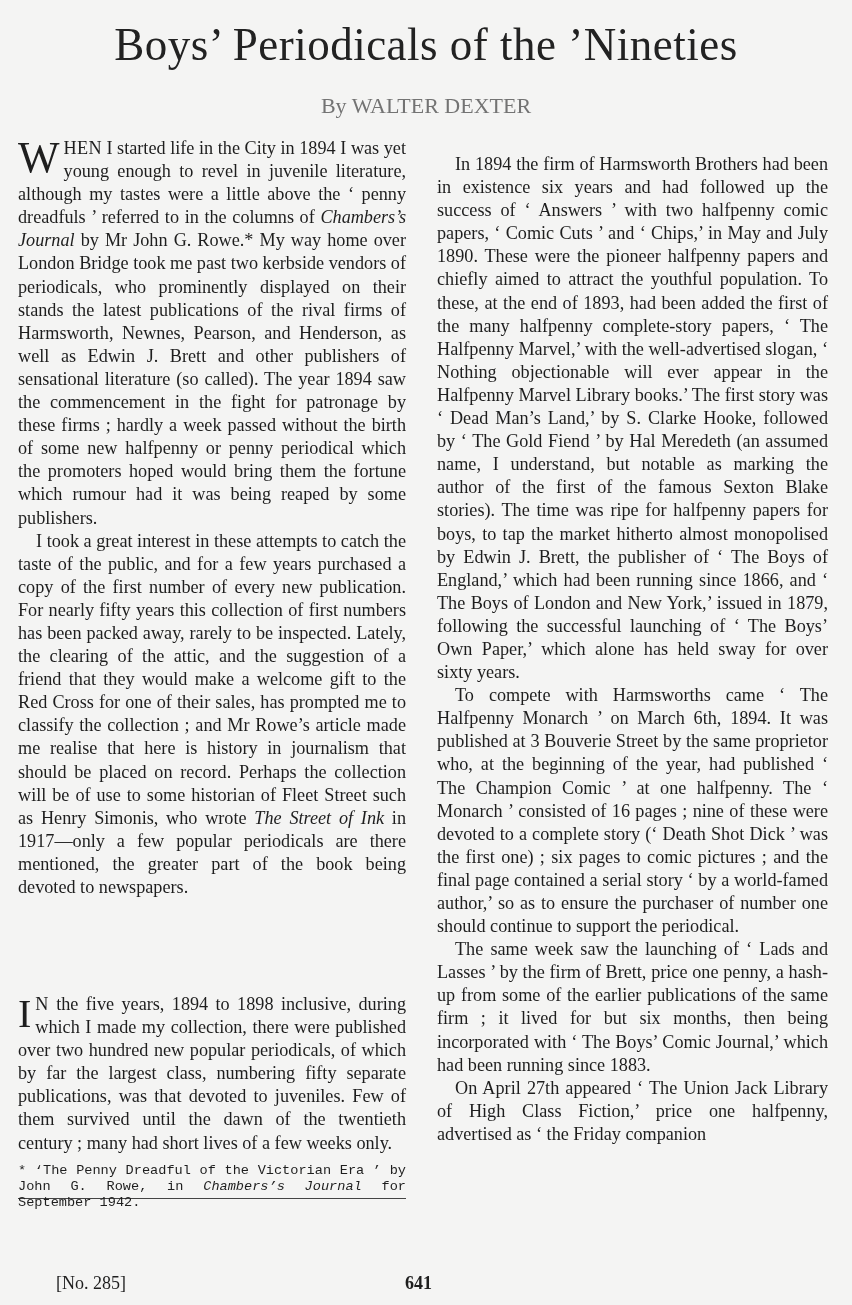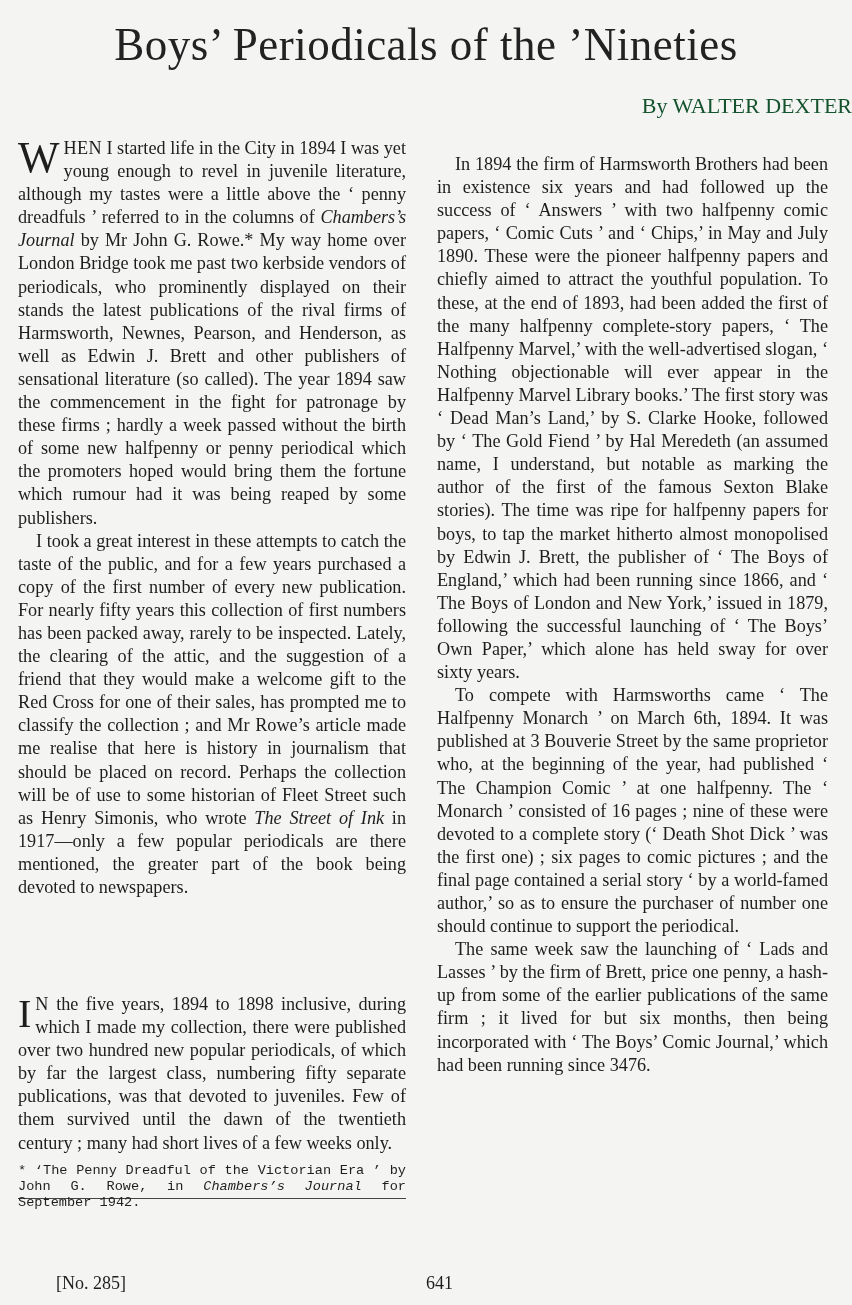--- a/index.html
+++ b/index.html
@@ -12,23 +12,23 @@
   }
   .title {
     position: absolute; left: 0; top: 18px; width: 852px;
     text-align: center;
     font-family: "Liberation Serif", serif;
     font-size: 45px; letter-spacing: 0.5px; color: #222;
     transform: scaleY(1.05);
   }
   .byline {
     position: absolute; left: 0; top: 93px; width: 852px;
-    text-align: right;
+    text-align: center;
     font-family: "Liberation Serif", serif;
-    font-size: 22px; color: #14532d;
+    font-size: 22px; color: #737373;
   }
   .byline .by-first { font-size: 22px; }
   .col {
     position: absolute; top: 137px;
     font-family: "Liberation Serif", serif;
     font-size: 18.2px; line-height: 23.1px;
     text-align: justify;
   }
   .col-left { left: 18px; width: 388px; }
   .col-right { left: 437px; width: 391px; margin-top: 16px; }
@@ -50,22 +50,22 @@
   .footnote {
     position: absolute; left: 18px; top: 1163px; width: 388px;
     font-family: Liberation Mono, monospace;
     font-size: 13.6px; line-height: 16px; text-align: justify;
   }
   .folio-left {
     position: absolute; left: 56px; top: 1273px;
     font-family: "Liberation Serif", serif; font-size: 18px;
   }
   .folio-center {
-    position: absolute; left: 426px; top: 1273px;
-    font-family: "Liberation Serif", serif; font-size: 18px; font-weight: normal;
+    position: absolute; left: 405px; top: 1273px;
+    font-family: "Liberation Serif", serif; font-size: 18px; font-weight: bold;
   }
 </style>
 </head>
 <body>
 
 <h1 class="title" style="margin:0;font-weight:normal;">Boys’ Periodicals of the ’Nineties</h1>
 <div class="byline">
   <span class="by-first">By</span>
   <span>WALTER DEXTER</span>
 </div>
@@ -86,17 +86,18 @@
 </div>
 
 <div class="rule"></div>
 <div class="footnote">
   <span>*</span><span> ‘The Penny Dreadful of the Victorian Era ’ by John G. Rowe, in </span><em>Chambers’s Journal</em><span> for September 1942.</span>
 </div>
 
 <div class="col col-right">
   <p class="indent">In 1894 the firm of Harmsworth Brothers had been in existence six years and had followed up the success of ‘ Answers ’ with two halfpenny comic papers, ‘ Comic Cuts ’ and ‘ Chips,’ in May and July 1890. These were the pioneer halfpenny papers and chiefly aimed to attract the youthful population. To these, at the end of 1893, had been added the first of the many halfpenny complete-story papers, ‘ The Halfpenny Marvel,’ with the well-advertised slogan, ‘ Nothing objectionable will ever appear in the Halfpenny Marvel Library books.’ The first story was ‘ Dead Man’s Land,’ by S. Clarke Hooke, followed by ‘ The Gold Fiend ’ by Hal Meredeth (an assumed name, I understand, but notable as marking the author of the first of the famous Sexton Blake stories). The time was ripe for halfpenny papers for boys, to tap the market hitherto almost monopolised by Edwin J. Brett, the publisher of ‘ The Boys of England,’ which had been running since 1866, and ‘ The Boys of London and New York,’ issued in 1879, following the successful launching of ‘ The Boys’ Own Paper,’ which alone has held sway for over sixty years.</p>
   <p class="indent">To compete with Harmsworths came ‘ The Halfpenny Monarch ’ on March 6th, 1894. It was published at 3 Bouverie Street by the same proprietor who, at the beginning of the year, had published ‘ The Champion Comic ’ at one halfpenny. The ‘ Monarch ’ consisted of 16 pages ; nine of these were devoted to a complete story (‘ Death Shot Dick ’ was the first one) ; six pages to comic pictures ; and the final page contained a serial story ‘ by a world-famed author,’ so as to ensure the purchaser of number one should continue to support the periodical.</p>
-  <p class="indent">The same week saw the launching of ‘ Lads and Lasses ’ by the firm of Brett, price one penny, a hash-up from some of the earlier publications of the same firm ; it lived for but six months, then being incorporated with ‘ The Boys’ Comic Journal,’ which had been running since 3476.</p>
+  <p class="indent">The same week saw the launching of ‘ Lads and Lasses ’ by the firm of Brett, price one penny, a hash-up from some of the earlier publications of the same firm ; it lived for but six months, then being incorporated with ‘ The Boys’ Comic Journal,’ which had been running since 1883.</p>
+  <p class="indent">On April 27th appeared ‘ The Union Jack Library of High Class Fiction,’ price one halfpenny, advertised as ‘ the Friday companion</p>
 </div>
 
 <div class="folio-left">[No. 285]</div>
 <div class="folio-center">641</div>
 
 </body></html>

